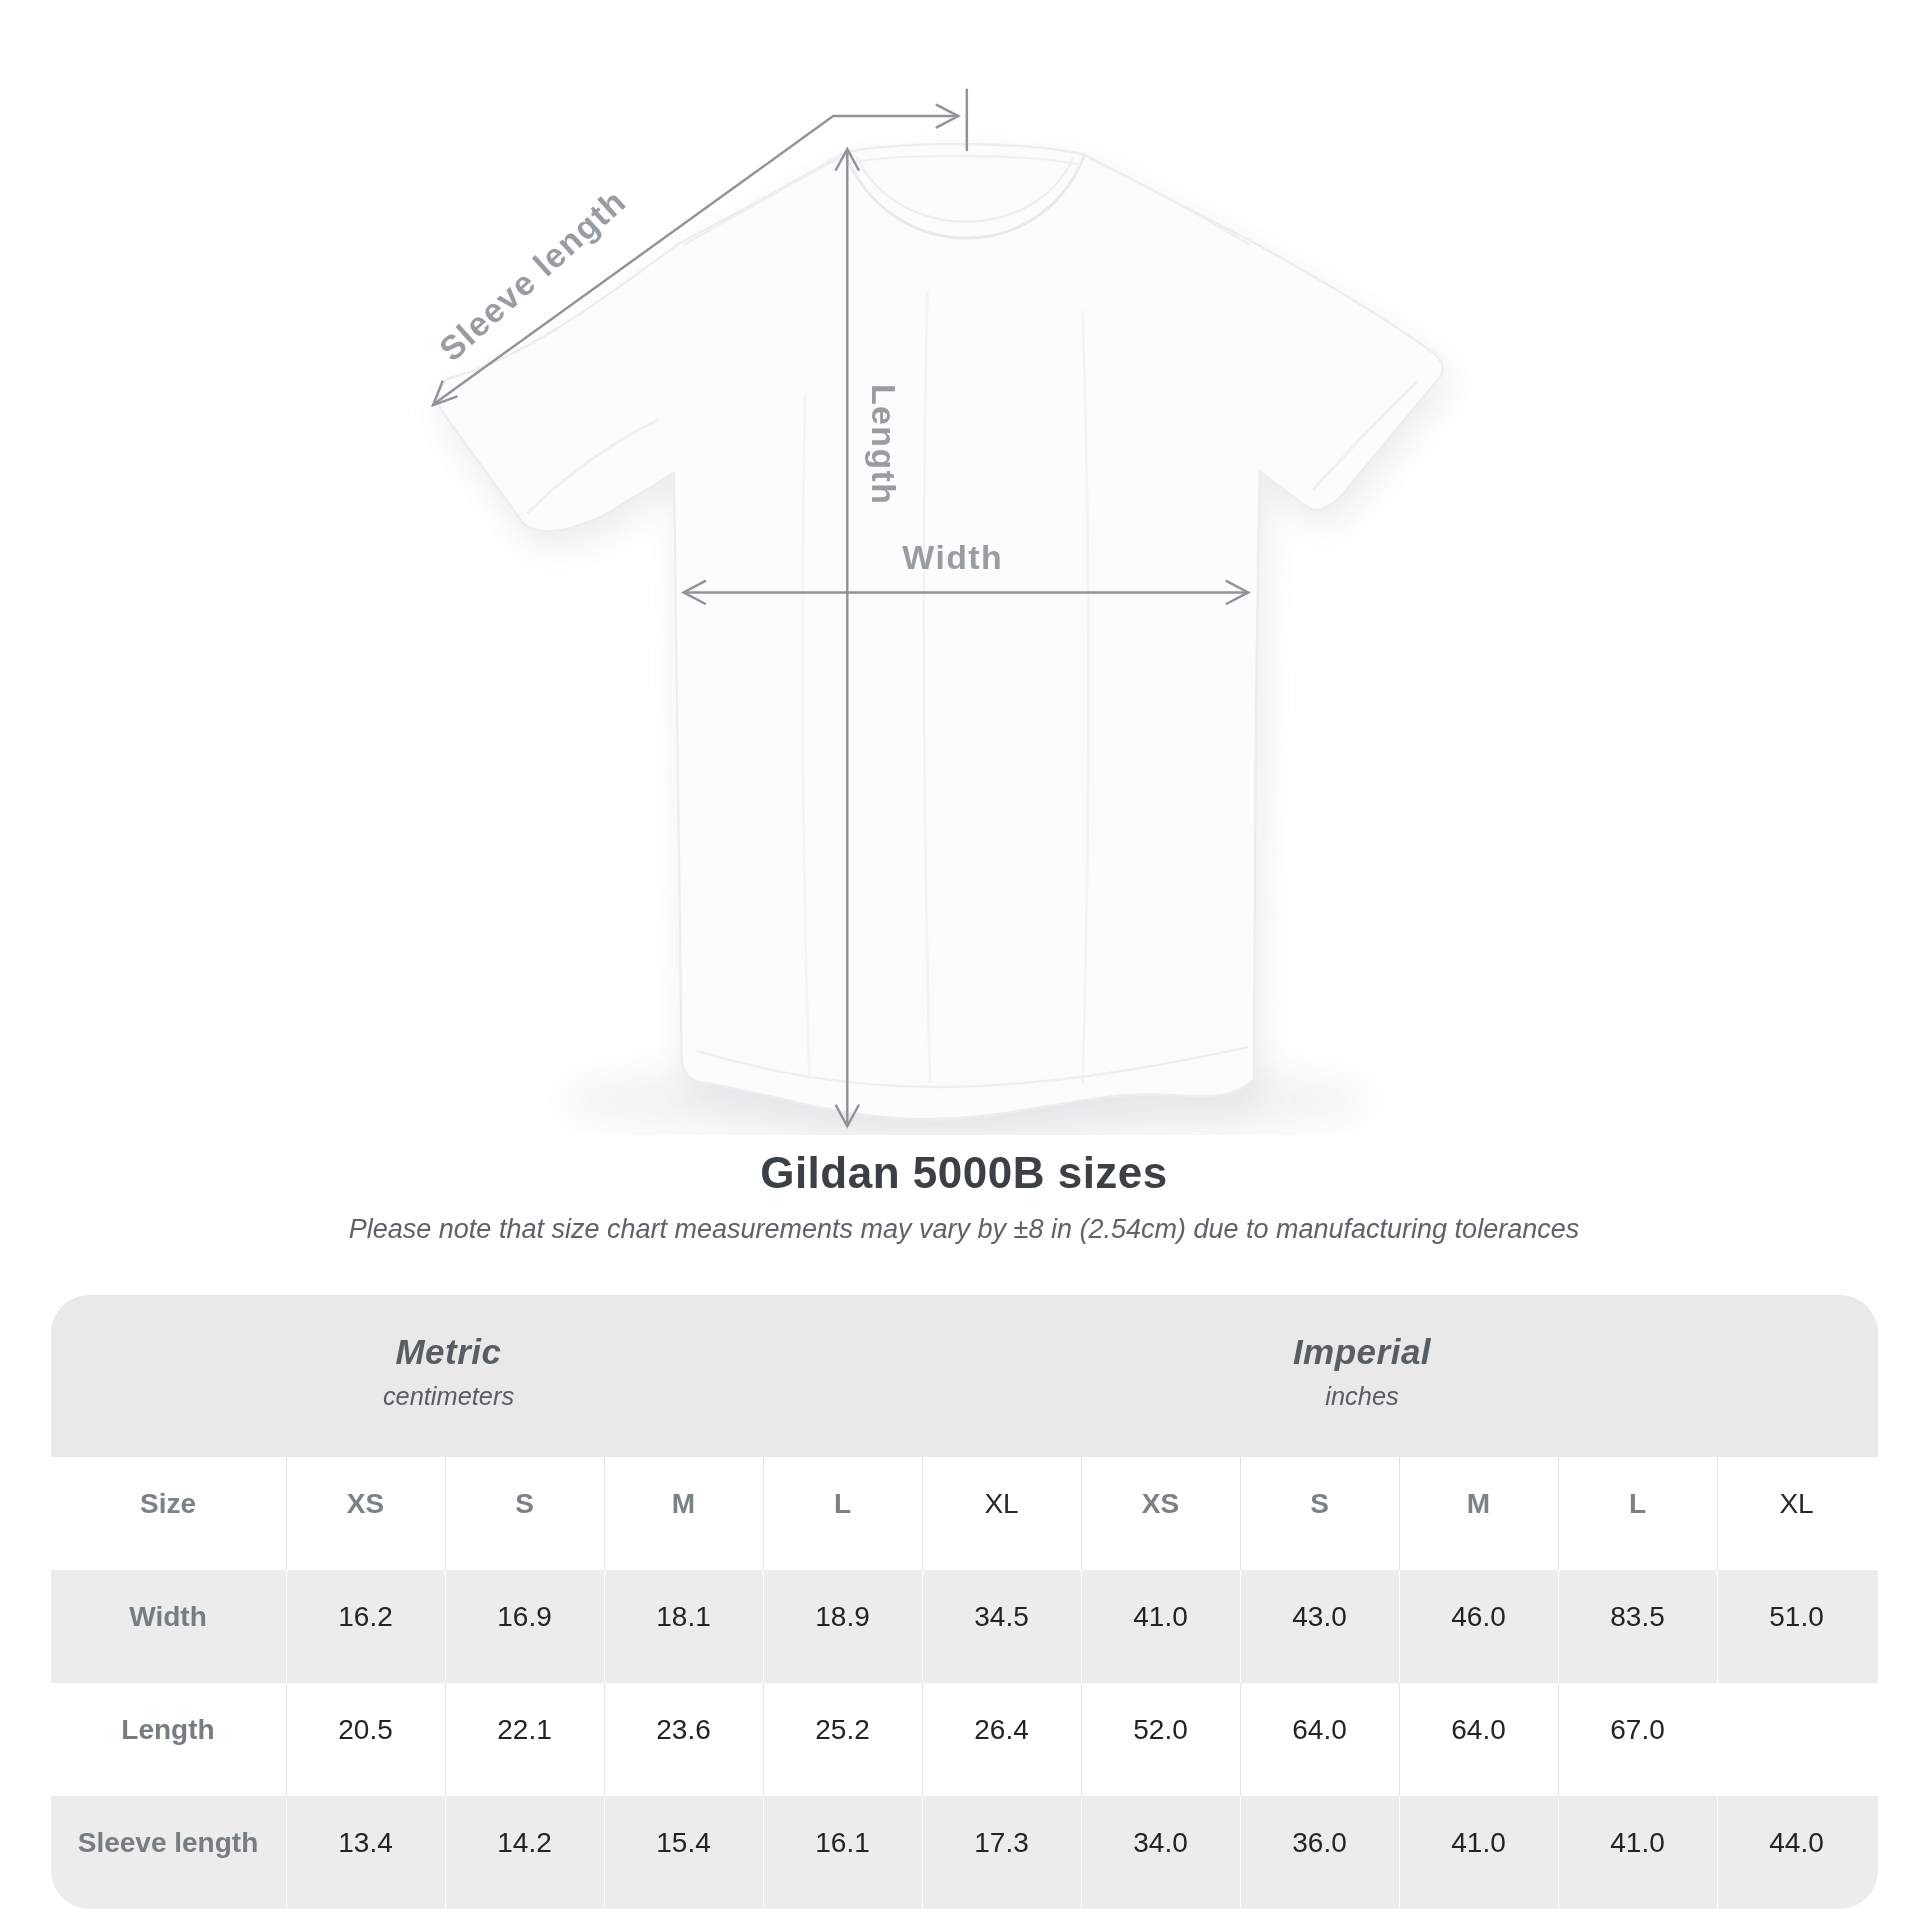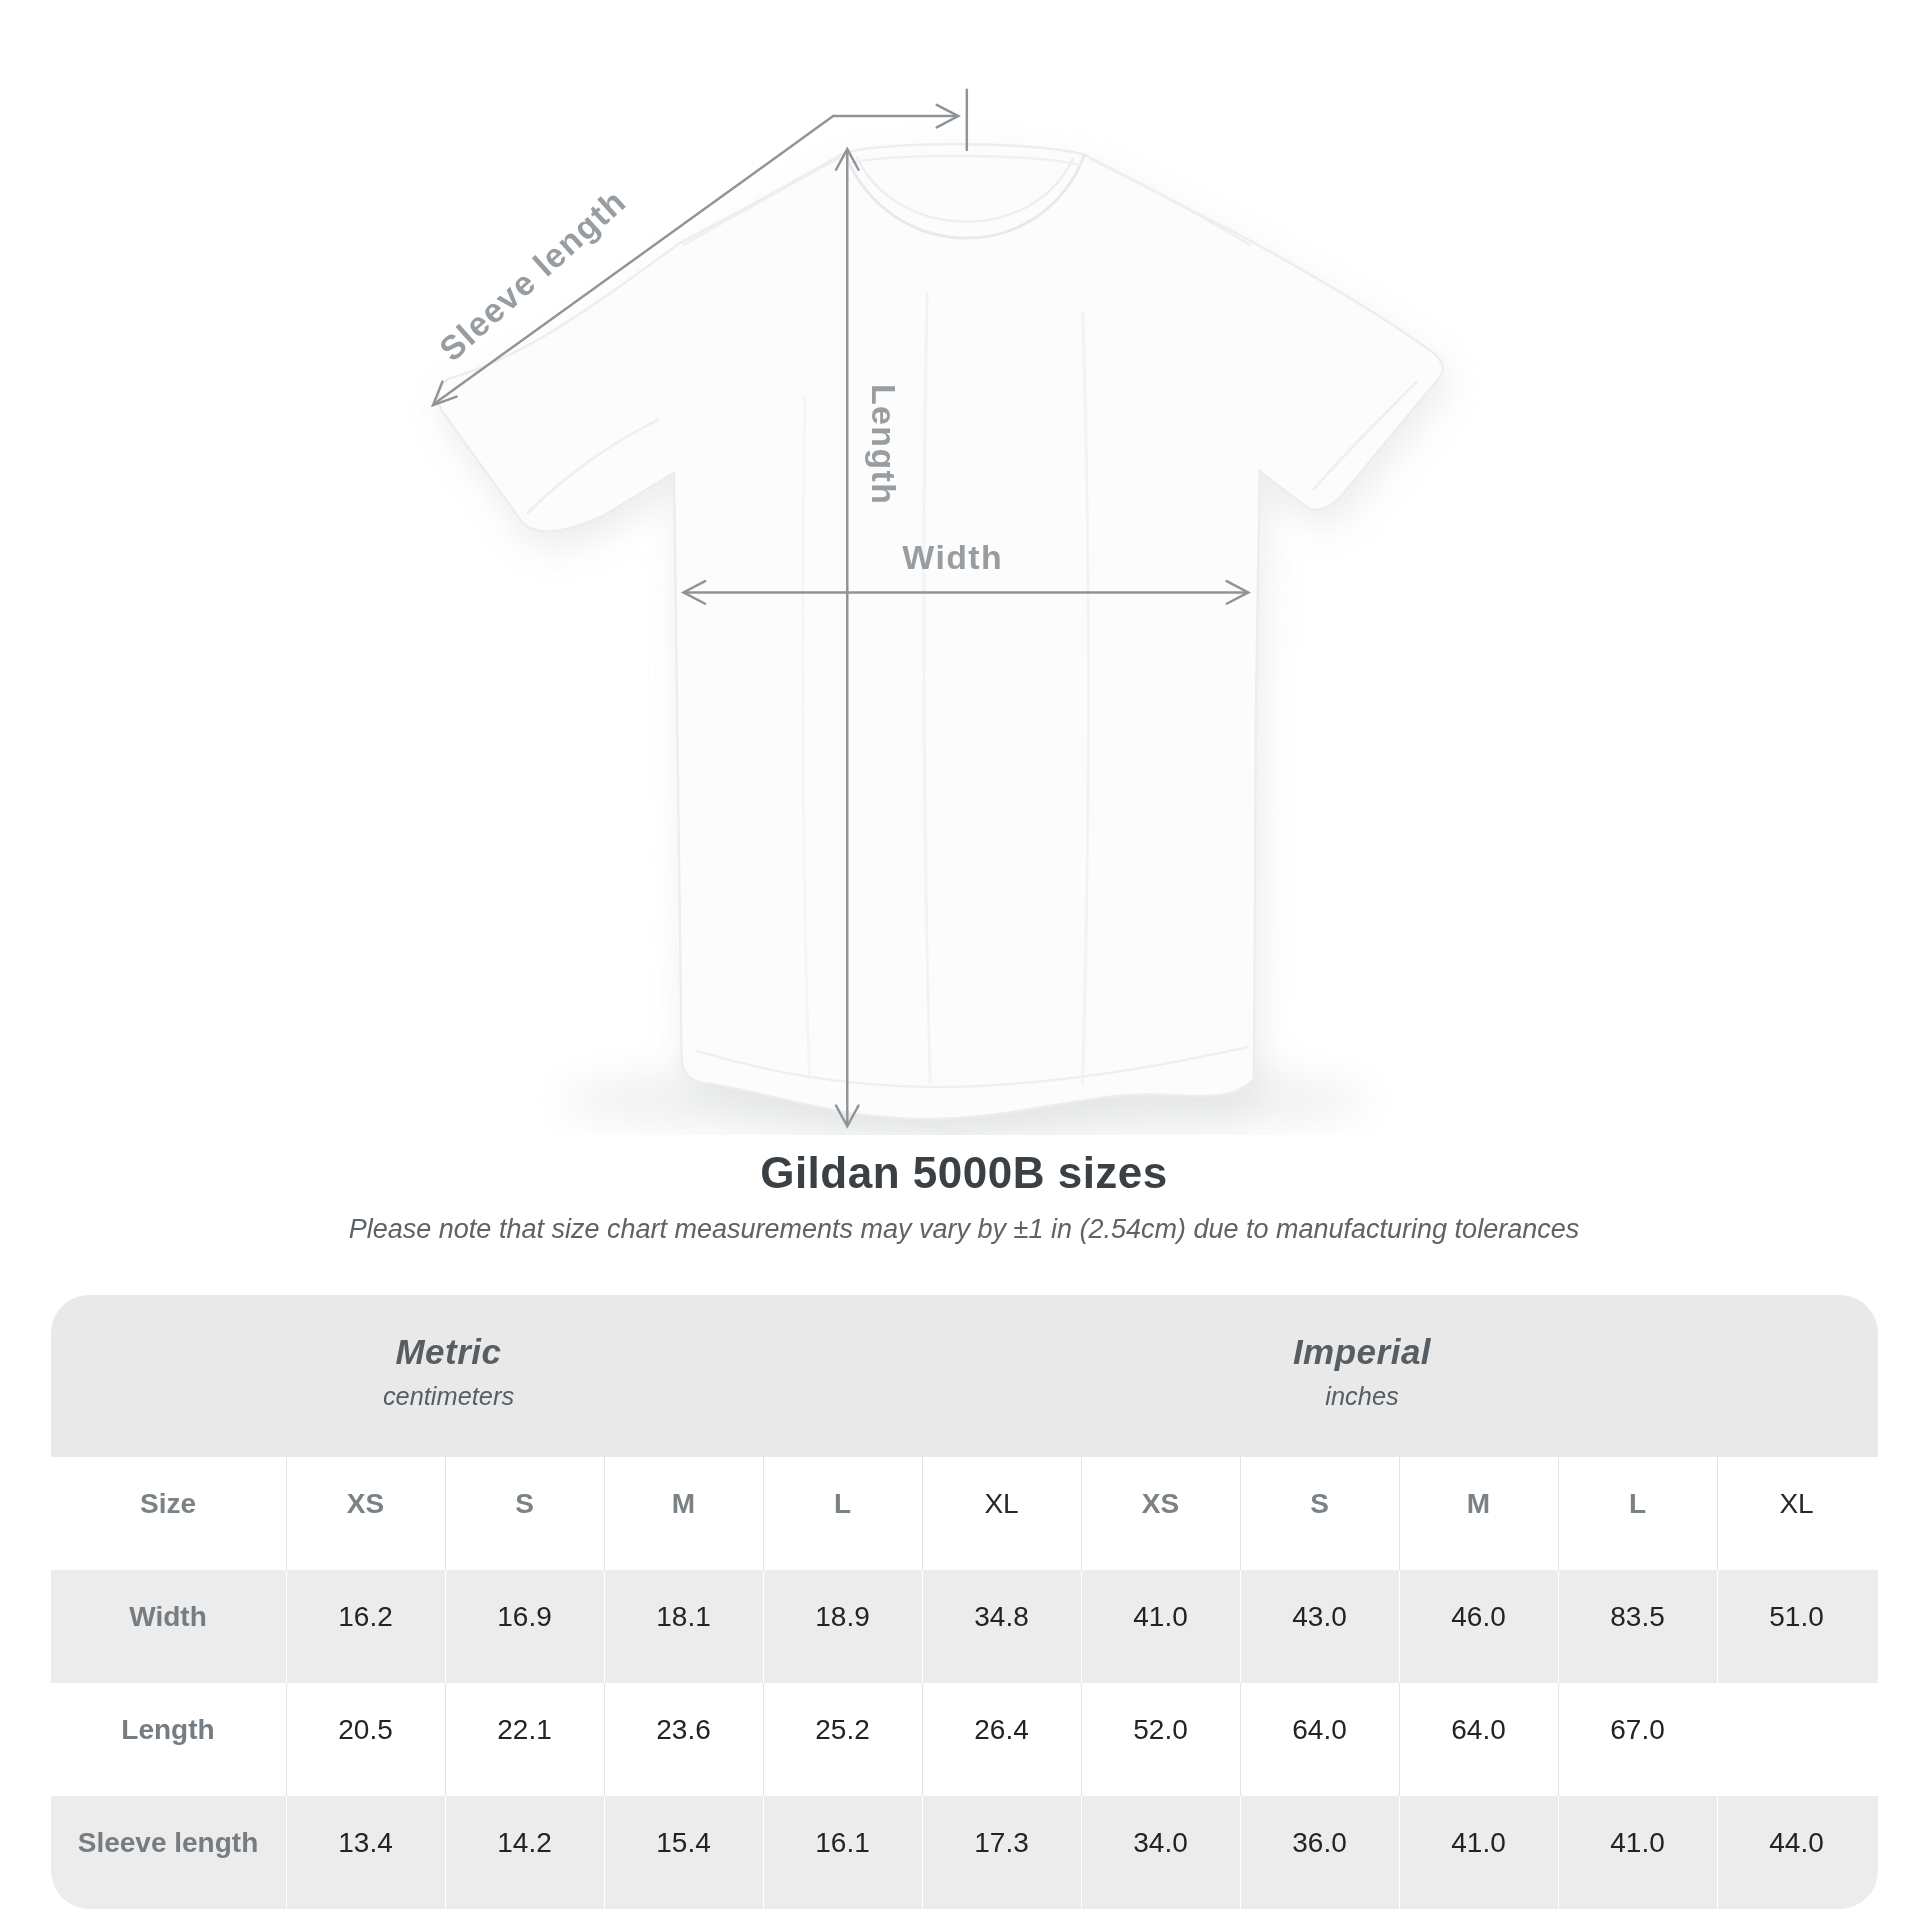--- a/index.html
+++ b/index.html
@@ -127,21 +127,21 @@
       <path d="M 485 421 L 460 430 L 470 405"></path>
     </g>
   </g>
 
   <text class="dim-label" x="574" y="301" text-anchor="middle" transform="rotate(-42 574 301)">Sleeve length</text>
   <text class="dim-label" x="926" y="472" text-anchor="middle" transform="rotate(90 926 472)">Length</text>
   <text class="dim-label" x="1012" y="604" text-anchor="middle">Width</text>
 </svg>
 
 <div class="title">Gildan 5000B sizes</div>
-<div class="subtitle">Please note that size chart measurements may vary by ±1 in (2.54cm) due to manufacturing tolerances</div>
+<div class="subtitle">Please note that size chart measurements may vary by ±8 in (2.54cm) due to manufacturing tolerances</div>
 
 <div class="size-table">
 
   <div class="band">
     <div class="band-half metric">
       <div class="band-title">Metric</div>
       <div class="band-sub">centimeters</div>
     </div>
     <div class="band-half imperial">
       <div class="band-title">Imperial</div>
@@ -162,21 +162,21 @@
     <div class="cell head">L</div>
     <div class="cell head dark">XL</div>
   </div>
 
   <div class="row row-gray">
     <div class="cell rowlabel">Width</div>
     <div class="cell">16.2</div>
     <div class="cell">16.9</div>
     <div class="cell">18.1</div>
     <div class="cell">18.9</div>
-    <div class="cell">34.8</div>
+    <div class="cell">34.5</div>
     <div class="cell">41.0</div>
     <div class="cell">43.0</div>
     <div class="cell">46.0</div>
     <div class="cell">83.5</div>
     <div class="cell">51.0</div>
   </div>
 
   <div class="row row-white">
     <div class="cell rowlabel">Length</div>
     <div class="cell">20.5</div>

